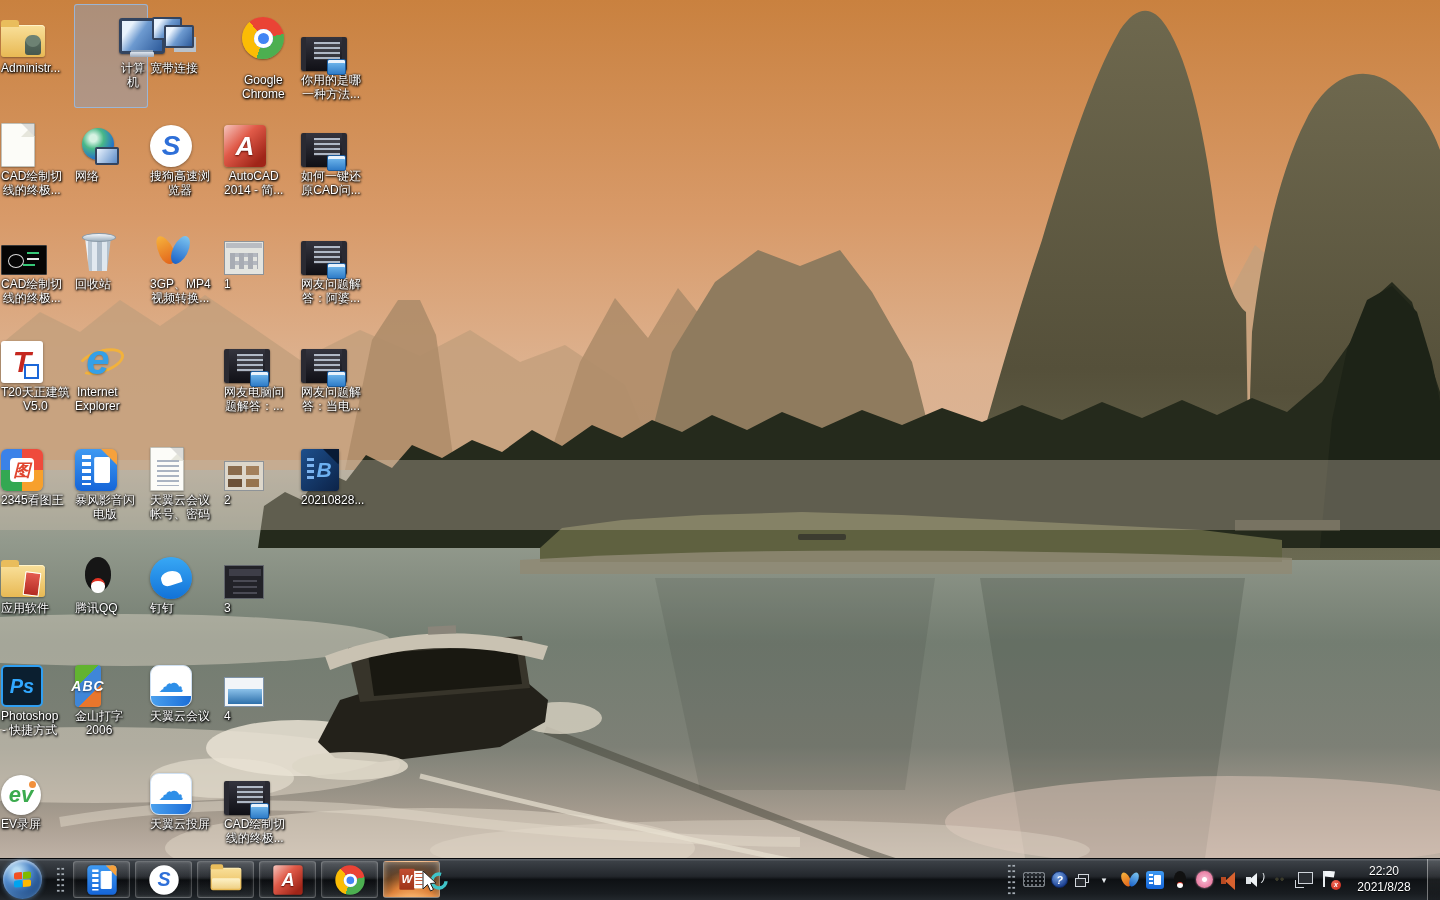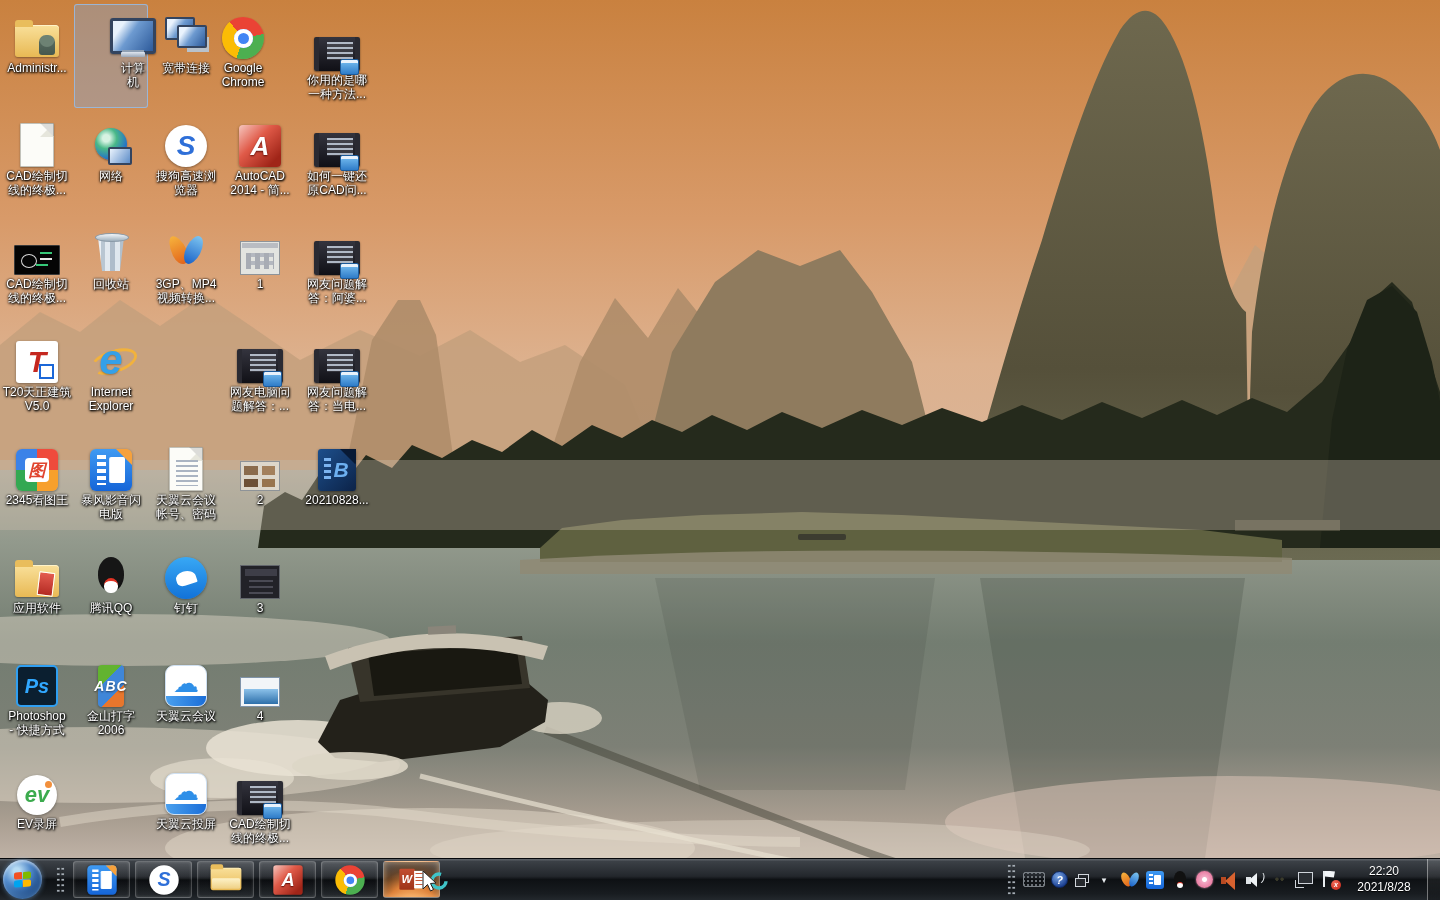--- a/index.html
+++ b/index.html
@@ -4,21 +4,21 @@
 <style>
   * { margin:0; padding:0; box-sizing:border-box; }
   html,body { width:1440px; height:900px; overflow:hidden; font-family:"Liberation Sans","DejaVu Sans",sans-serif; }
   #screen { position:relative; width:1440px; height:900px; background:#d8a878; }
 
   
   #wallpaper { position:absolute; left:0; top:0; width:1440px; height:858px; }
 
   
   #desktop-icons { position:absolute; left:0; top:0; width:1440px; height:858px; }
-  .dicon { position:absolute; width:74px; height:104px; display:flex; flex-direction:column; align-items:center; cursor:default; border:1px solid transparent; }
+  .dicon { position:absolute; width:74px; height:104px; display:flex; flex-direction:column; align-items:flex-start; cursor:default; border:1px solid transparent; }
   .dicon.sel { background:rgba(125,165,215,.38); border:1px solid rgba(150,190,235,.8); border-radius:3px;padding-left:44px; }
   .icbox { height:54px; display:flex; align-items:flex-end; justify-content:center; }
   .dlabel { margin-top:3px; max-width:74px; font-size:12px; line-height:1.15; color:#fff; text-align:center;
             text-shadow:0 1px 3px #000, 0 0 2px #000, 1px 1px 2px #000; white-space:pre-line; }
 
   .ic { position:relative; width:46px; height:46px; display:flex; align-items:center; justify-content:center; }
   .ic .g { position:relative; z-index:3; font-weight:800; }
 
   
   .ic-folder-admin,.ic-folder-app,.ic-expl { width:44px; height:32px; border-radius:2px 4px 3px 3px;
@@ -358,21 +358,21 @@
           <i class="ic ic-computer"></i>
         </div>
         <div class="dlabel">计算机</div>
       </div>
       <div class="dicon" style="left: 149px; top: 4px;">
         <div class="icbox">
           <i class="ic ic-broadband"></i>
         </div>
         <div class="dlabel">宽带连接</div>
       </div>
-      <div class="dicon" style="left: 206px; top: 4px;">
+      <div class="dicon" style="left: 241px; top: 4px; gap: 12px;">
         <div class="icbox">
           <i class="ic ic-chrome"></i>
         </div>
         <div class="dlabel">Google
 Chrome</div>
       </div>
       <div class="dicon" style="left: 300px; top: 16px;">
         <div class="icbox">
           <i class="ic ic-media"></i>
         </div>

